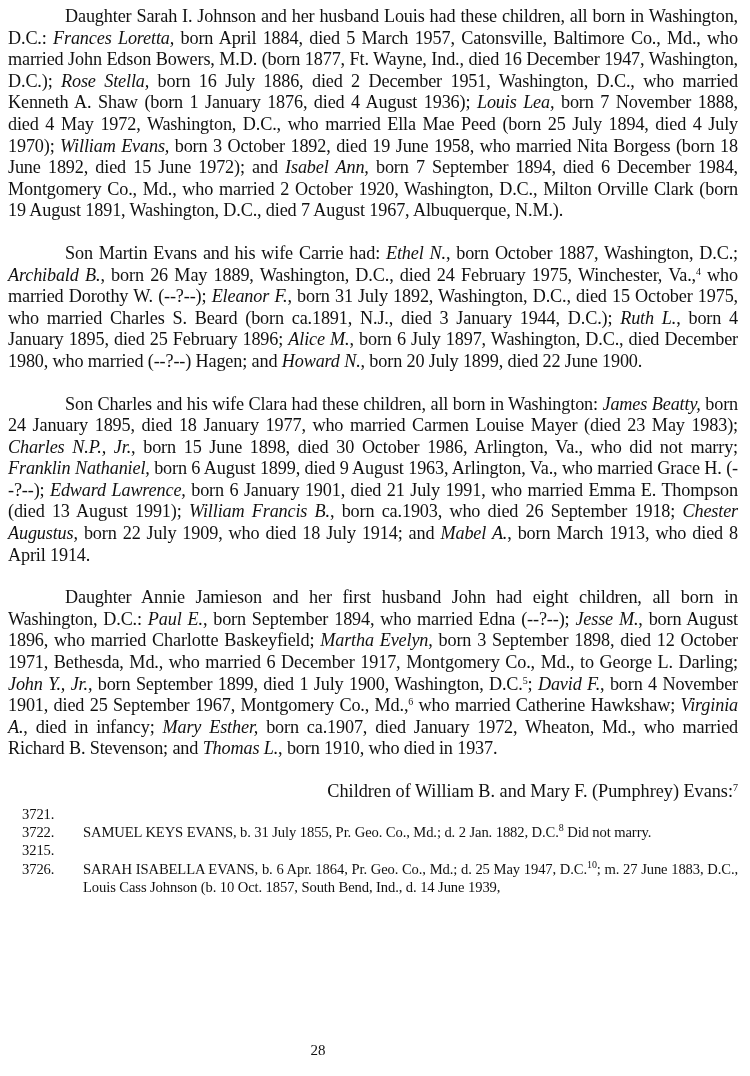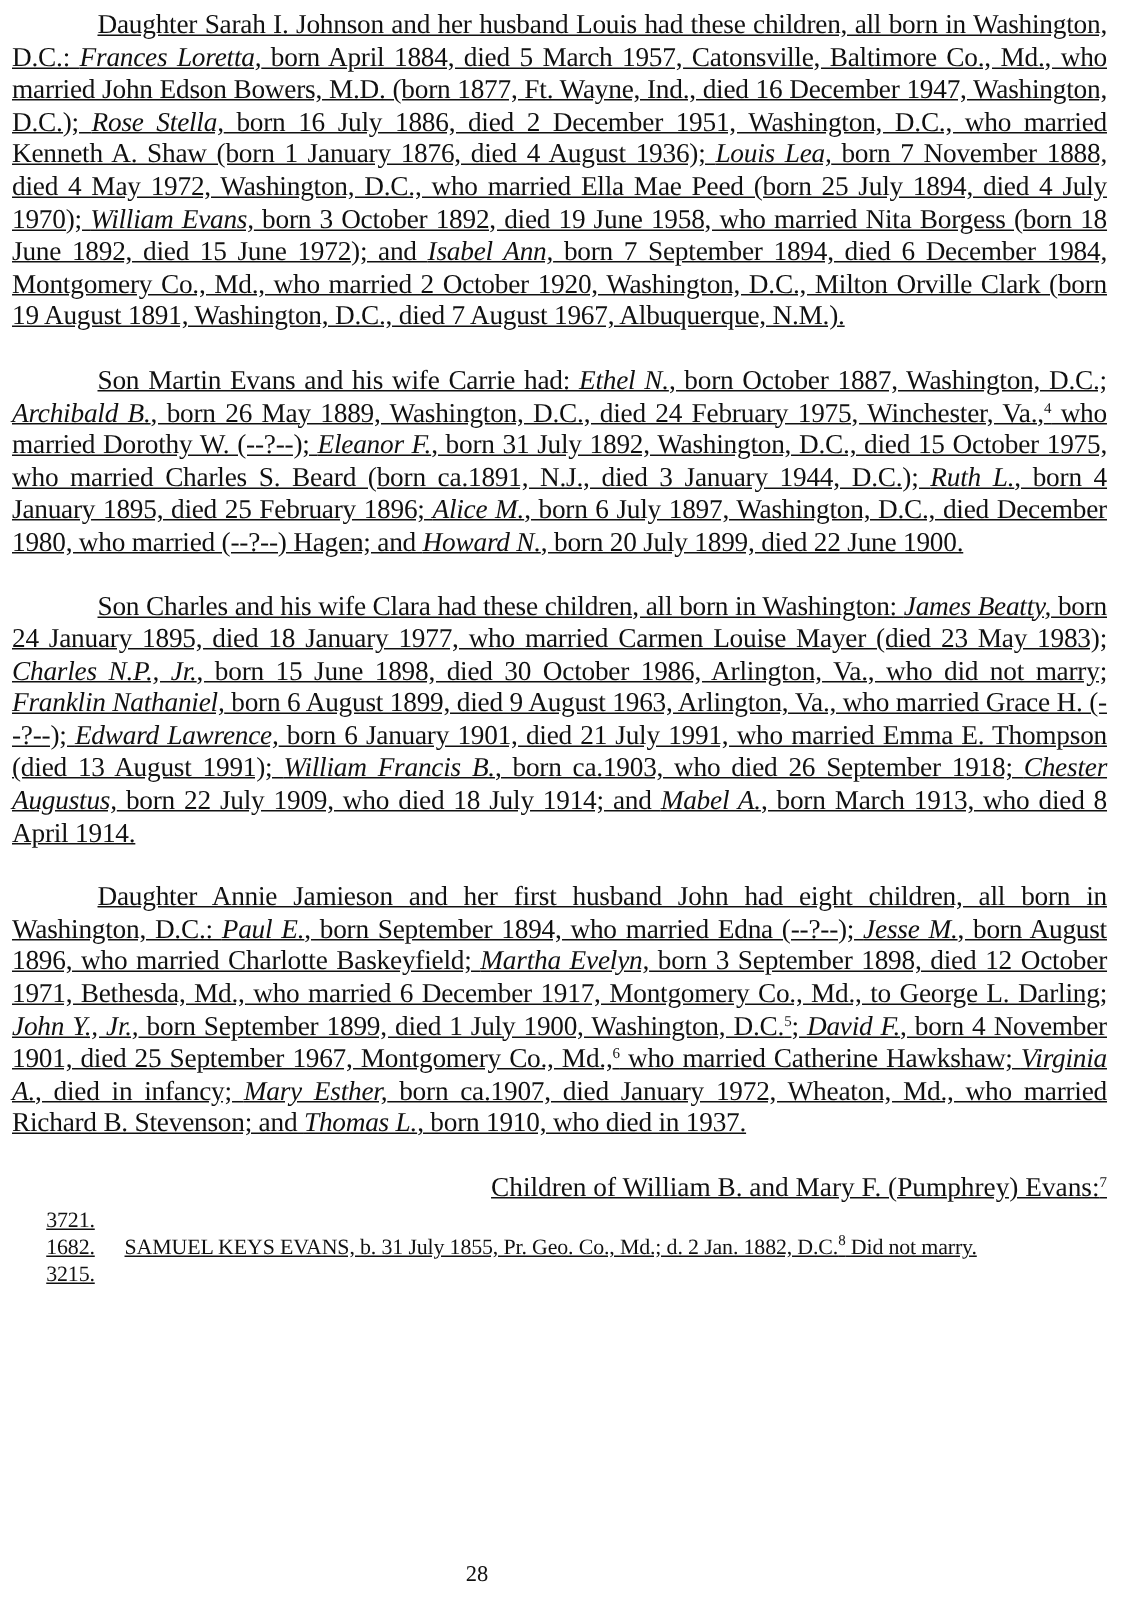--- a/index.html
+++ b/index.html
@@ -1,30 +1,30 @@
 <!DOCTYPE html>
 <html><head>
 <meta charset="utf-8">
 <style>
   html, body { margin: 0; padding: 0; background: #ffffff; }
   body {
     width: 750px; height: 1076px; overflow: hidden; position: relative;
     font-family: "Liberation Serif", "DejaVu Serif", serif;
     color: #111;
   }
-  .page { position: absolute; left: 8px; top: 6px; width: 730px; text-decoration: underline; }
+  .page { position: absolute; left: 8px; top: 6px; width: 730px; }
   .para {
     font-size: 18.2px; line-height: 21.6px; text-align: justify;
     text-indent: 57px; margin: 0 0 21px 0; letter-spacing: -0.15px;
   }
   .para i { font-style: italic; }
   sup { font-size: 10px; line-height: 0; vertical-align: 6px; }
   .children-heading { font-size: 18.2px; line-height: 21.6px; margin: 3px 0 2px 0; text-align: right; }
   .entry { display: flex; font-size: 14.6px; line-height: 18.4px; letter-spacing: -0.1px; }
-  .entry .num { width: 50px; flex: 0 0 50px; text-align: center; padding-right: 11px; padding-left: 14px; box-sizing: content-box; }
+  .entry .num { width: 50px; flex: 0 0 50px; text-align: left; padding-right: 11px; padding-left: 14px; box-sizing: content-box; }
   .entry .txt { flex: 1; text-align: justify; }
   .pagenum { position: absolute; left: 0; width: 636px; top: 1042px; text-align: center; font-size: 15px; }
 </style>
 </head>
 <body>
 
 <div class="page">
   <div id="paras">
       <p class="para"><span>Daughter Sarah I. Johnson and her husband Louis had these children, all born in Washington, D.C.: </span><i>Frances Loretta,</i><span> born April 1884, died 5 March 1957, Catonsville, Baltimore Co., Md., who married John Edson Bowers, M.D. (born 1877, Ft. Wayne, Ind., died 16 December 1947, Washington, D.C.); </span><i>Rose Stella,</i><span> born 16 July 1886, died 2 December 1951, Washington, D.C., who married Kenneth A. Shaw (born 1 January 1876, died 4 August 1936); </span><i>Louis Lea,</i><span> born 7 November 1888, died 4 May 1972, Washington, D.C., who married Ella Mae Peed (born 25 July 1894, died 4 July 1970); </span><i>William Evans,</i><span> born 3 October 1892, died 19 June 1958, who married Nita Borgess (born 18 June 1892, died 15 June 1972); and </span><i>Isabel Ann,</i><span> born 7 September 1894, died 6 December 1984, Montgomery Co., Md., who married 2 October 1920, Washington, D.C., Milton Orville Clark (born 19 August 1891, Washington, D.C., died 7 August 1967, Albuquerque, N.M.).</span></p>
       <p class="para"><span>Son Martin Evans and his wife Carrie had: </span><i>Ethel N.</i><span>, born October 1887, Washington, D.C.; </span><i>Archibald B.</i><span>, born 26 May 1889, Washington, D.C., died 24 February 1975, Winchester, Va.,</span><sup>4</sup><span> who married Dorothy W. (--?--); </span><i>Eleanor F.</i><span>, born 31 July 1892, Washington, D.C., died 15 October 1975, who married Charles S. Beard (born ca.1891, N.J., died 3 January 1944, D.C.); </span><i>Ruth L.</i><span>, born 4 January 1895, died 25 February 1896; </span><i>Alice M.</i><span>, born 6 July 1897, Washington, D.C., died December 1980, who married (--?--) Hagen; and </span><i>Howard N.</i><span>, born 20 July 1899, died 22 June 1900.</span></p>
@@ -32,21 +32,25 @@
       <p class="para"><span>Daughter Annie Jamieson and her first husband John had eight children, all born in Washington, D.C.: </span><i>Paul E.</i><span>, born September 1894, who married Edna (--?--); </span><i>Jesse M.</i><span>, born August 1896, who married Charlotte Baskeyfield; </span><i>Martha Evelyn,</i><span> born 3 September 1898, died 12 October 1971, Bethesda, Md., who married 6 December 1917, Montgomery Co., Md., to George L. Darling; </span><i>John Y., Jr.,</i><span> born September 1899, died 1 July 1900, Washington, D.C.</span><sup>5</sup><span>; </span><i>David F.</i><span>, born 4 November 1901, died 25 September 1967, Montgomery Co., Md.,</span><sup>6</sup><span> who married Catherine Hawkshaw; </span><i>Virginia A.</i><span>, died in infancy; </span><i>Mary Esther,</i><span> born ca.1907, died January 1972, Wheaton, Md., who married Richard B. Stevenson; and </span><i>Thomas L.</i><span>, born 1910, who died in 1937.</span></p>
     </div>
   <div class="children-heading">
     <span>Children of William B. and Mary F. (Pumphrey) Evans:</span><sup>7</sup>
   </div>
   <div id="entries">
       <div class="entry">
         <span class="num">3721.</span>
       </div>
       <div class="entry">
-        <span class="num">1682.</span>
+        <span class="num">3722.</span>
         <span class="txt"><span>SAMUEL KEYS EVANS, b. 31 July 1855, Pr. Geo. Co., Md.; d. 2 Jan. 1882, D.C.</span><sup>8</sup><span> Did not marry.</span></span>
       </div>
       <div class="entry">
         <span class="num">3215.</span>
+      </div>
+      <div class="entry">
+        <span class="num">3726.</span>
+        <span class="txt"><span>SARAH ISABELLA EVANS, b. 6 Apr. 1864, Pr. Geo. Co., Md.; d. 25 May 1947, D.C.</span><sup>10</sup><span>; m. 27 June 1883, D.C., Louis Cass Johnson (b. 10 Oct. 1857, South Bend, Ind., d. 14 June 1939,</span></span>
       </div>
     </div>
 </div>
 <div class="pagenum">28</div>
 
 </body></html>

